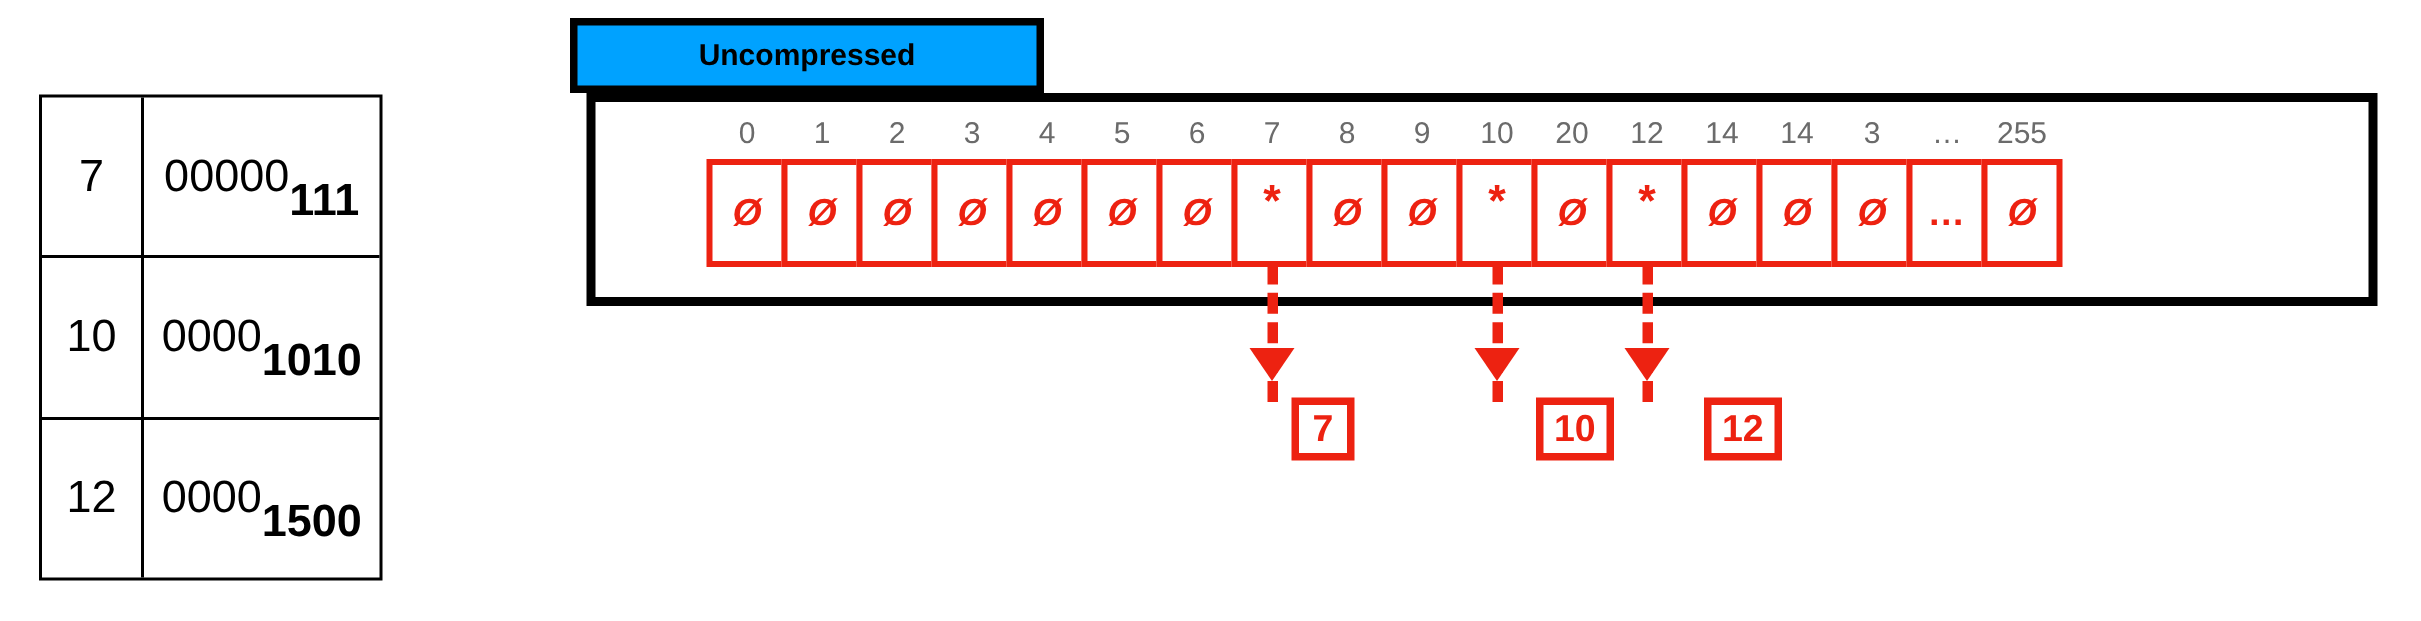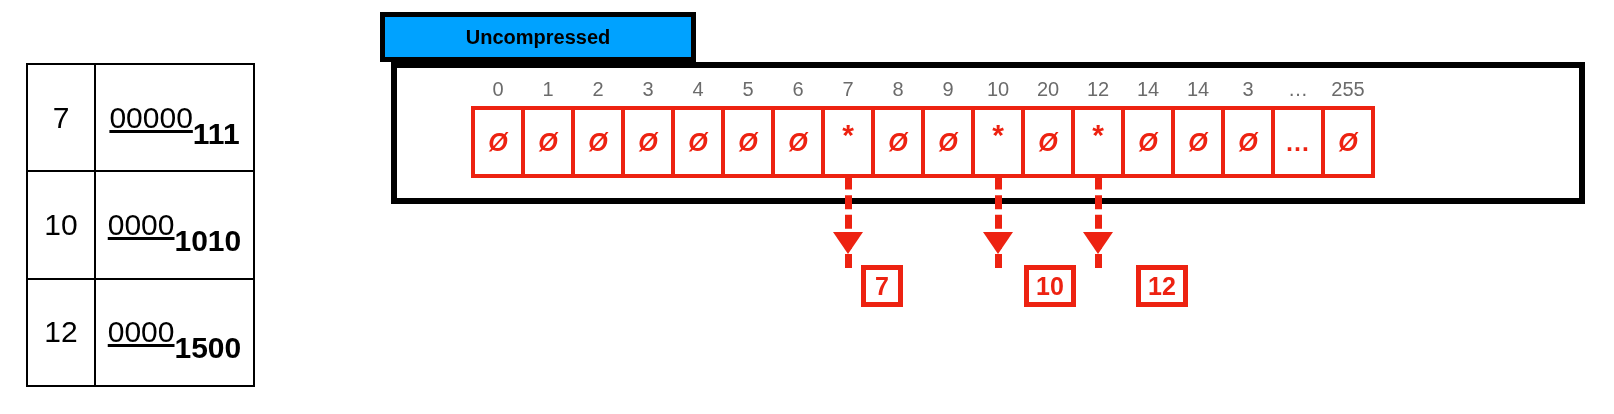--- a/index.html
+++ b/index.html
@@ -46,21 +46,21 @@
   }
   .lt-bin {
     flex: 1;
     display: flex;
     align-items: center;
     justify-content: center;
     font-size: 30px;
     color: #000000;
     letter-spacing: 0px;
   }
-  .lt-bin .prefix { font-weight: 400; text-decoration: underline; }
+  .lt-bin .prefix { font-weight: 400; }
   .lt-bin .suffix { font-weight: 700; margin-top: 32px; }
 
   
   #uncompressed-panel {
     position: absolute;
     left: 391px;
     top: 62px;
     width: 1194px;
     height: 142px;
     border: 6px solid #000000;

